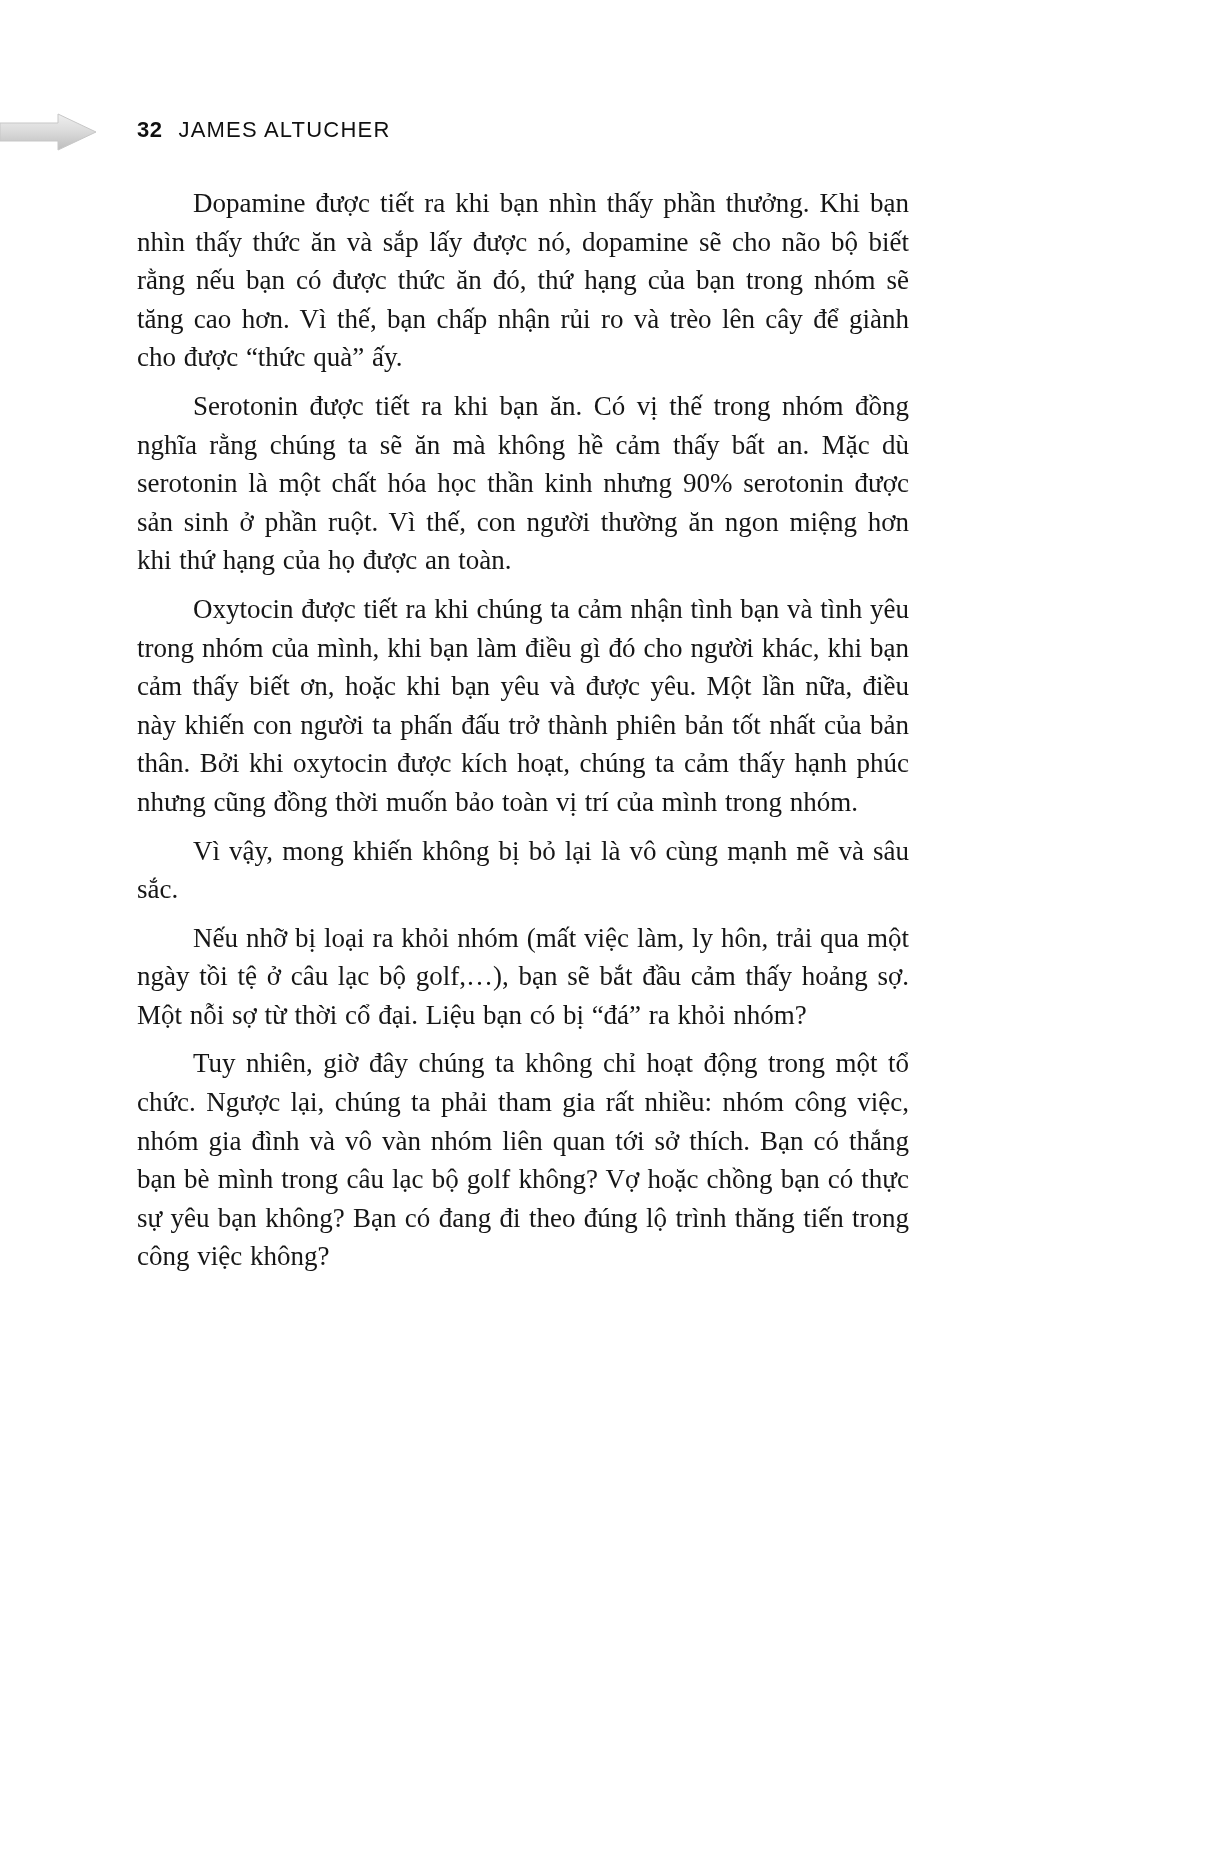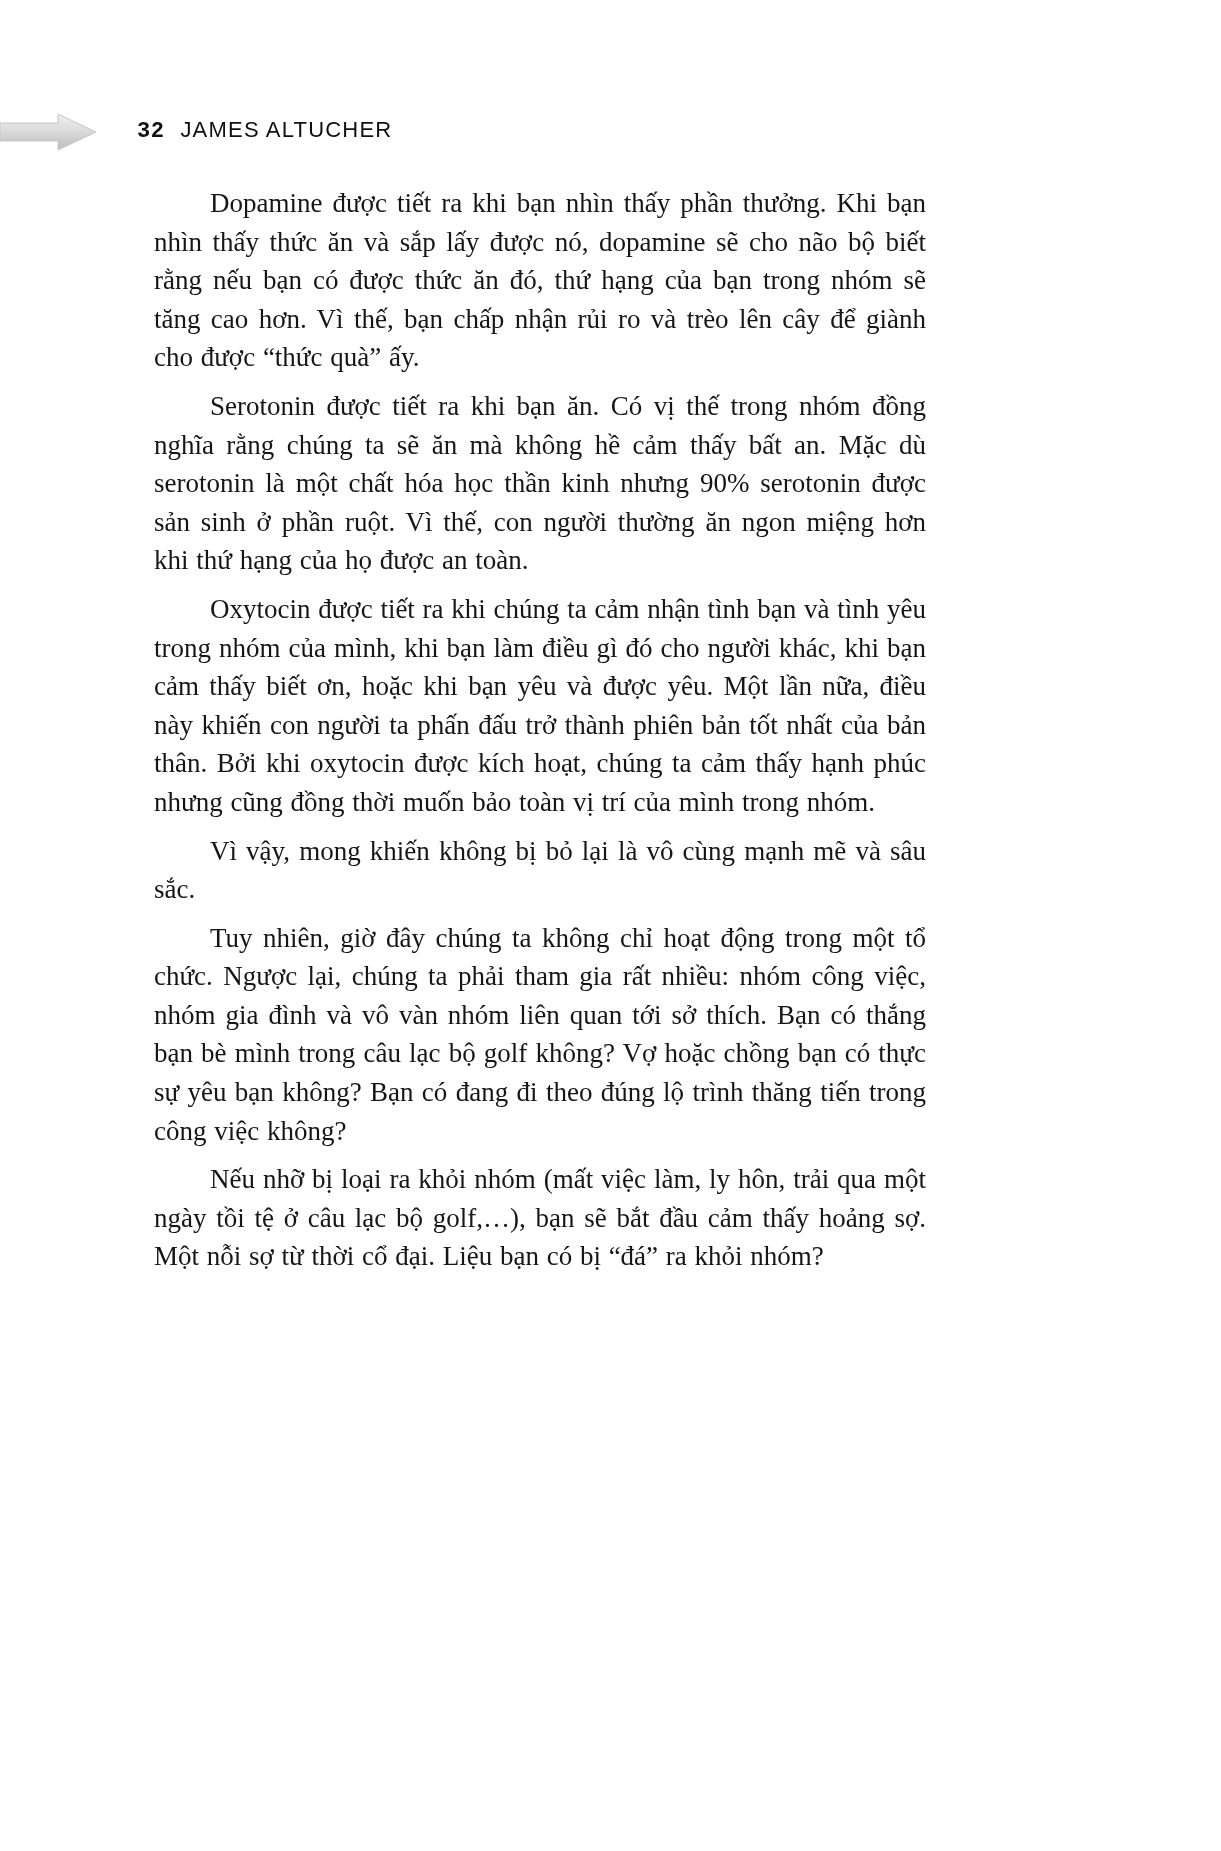--- a/index.html
+++ b/index.html
@@ -37,30 +37,29 @@
     top: 7px;
     font-family: "Liberation Sans", "DejaVu Sans", sans-serif;
     font-size: 22px;
     color: #101010;
     white-space: nowrap;
   }
   .page-number {
     font-weight: 700;
     letter-spacing: 0.5px;
     margin-right: 16px;
-    font-family: Liberation Mono, monospace;
   }
   .author {
     font-weight: 400;
     letter-spacing: 1.2px;
   }
   .content {
     position: absolute;
     top: 184px;
-    left: 154px;
+    left: 137px;
     width: 772px;
     font-size: 27px;
     line-height: 38.6px;
     text-align: justify;
     color: #161616;
   }
   .content p {
     text-indent: 56px;
     margin-bottom: 10px;
     word-spacing: 1px;
@@ -87,17 +86,17 @@
     <div class="header-text">
       <span class="page-number">32</span><span class="author">JAMES ALTUCHER</span>
     </div>
   </div>
 
   <div class="content">
     <p>Dopamine được tiết ra khi bạn nhìn thấy phần thưởng. Khi bạn nhìn thấy thức ăn và sắp lấy được nó, dopamine sẽ cho não bộ biết rằng nếu bạn có được thức ăn đó, thứ hạng của bạn trong nhóm sẽ tăng cao hơn. Vì thế, bạn chấp nhận rủi ro và trèo lên cây để giành cho được “thức quà” ấy.</p>
     <p>Serotonin được tiết ra khi bạn ăn. Có vị thế trong nhóm đồng nghĩa rằng chúng ta sẽ ăn mà không hề cảm thấy bất an. Mặc dù serotonin là một chất hóa học thần kinh nhưng 90% serotonin được sản sinh ở phần ruột. Vì thế, con người thường ăn ngon miệng hơn khi thứ hạng của họ được an toàn.</p>
     <p>Oxytocin được tiết ra khi chúng ta cảm nhận tình bạn và tình yêu trong nhóm của mình, khi bạn làm điều gì đó cho người khác, khi bạn cảm thấy biết ơn, hoặc khi bạn yêu và được yêu. Một lần nữa, điều này khiến con người ta phấn đấu trở thành phiên bản tốt nhất của bản thân. Bởi khi oxytocin được kích hoạt, chúng ta cảm thấy hạnh phúc nhưng cũng đồng thời muốn bảo toàn vị trí của mình trong nhóm.</p>
     <p>Vì vậy, mong khiến không bị bỏ lại là vô cùng mạnh mẽ và sâu sắc.</p>
+    <p>Nếu nhỡ bị loại ra khỏi nhóm (mất việc làm, ly hôn, trải qua một ngày tồi tệ ở câu lạc bộ golf,…), bạn sẽ bắt đầu cảm thấy hoảng sợ. Một nỗi sợ từ thời cổ đại. Liệu bạn có bị “đá” ra khỏi nhóm?</p>
     <p>Tuy nhiên, giờ đây chúng ta không chỉ hoạt động trong một tổ chức. Ngược lại, chúng ta phải tham gia rất nhiều: nhóm công việc, nhóm gia đình và vô vàn nhóm liên quan tới sở thích. Bạn có thắng bạn bè mình trong câu lạc bộ golf không? Vợ hoặc chồng bạn có thực sự yêu bạn không? Bạn có đang đi theo đúng lộ trình thăng tiến trong công việc không?</p>
-    <p>Nếu nhỡ bị loại ra khỏi nhóm (mất việc làm, ly hôn, trải qua một ngày tồi tệ ở câu lạc bộ golf,…), bạn sẽ bắt đầu cảm thấy hoảng sợ. Một nỗi sợ từ thời cổ đại. Liệu bạn có bị “đá” ra khỏi nhóm?</p>
   </div>
 
 </div>
 
 </body></html>

